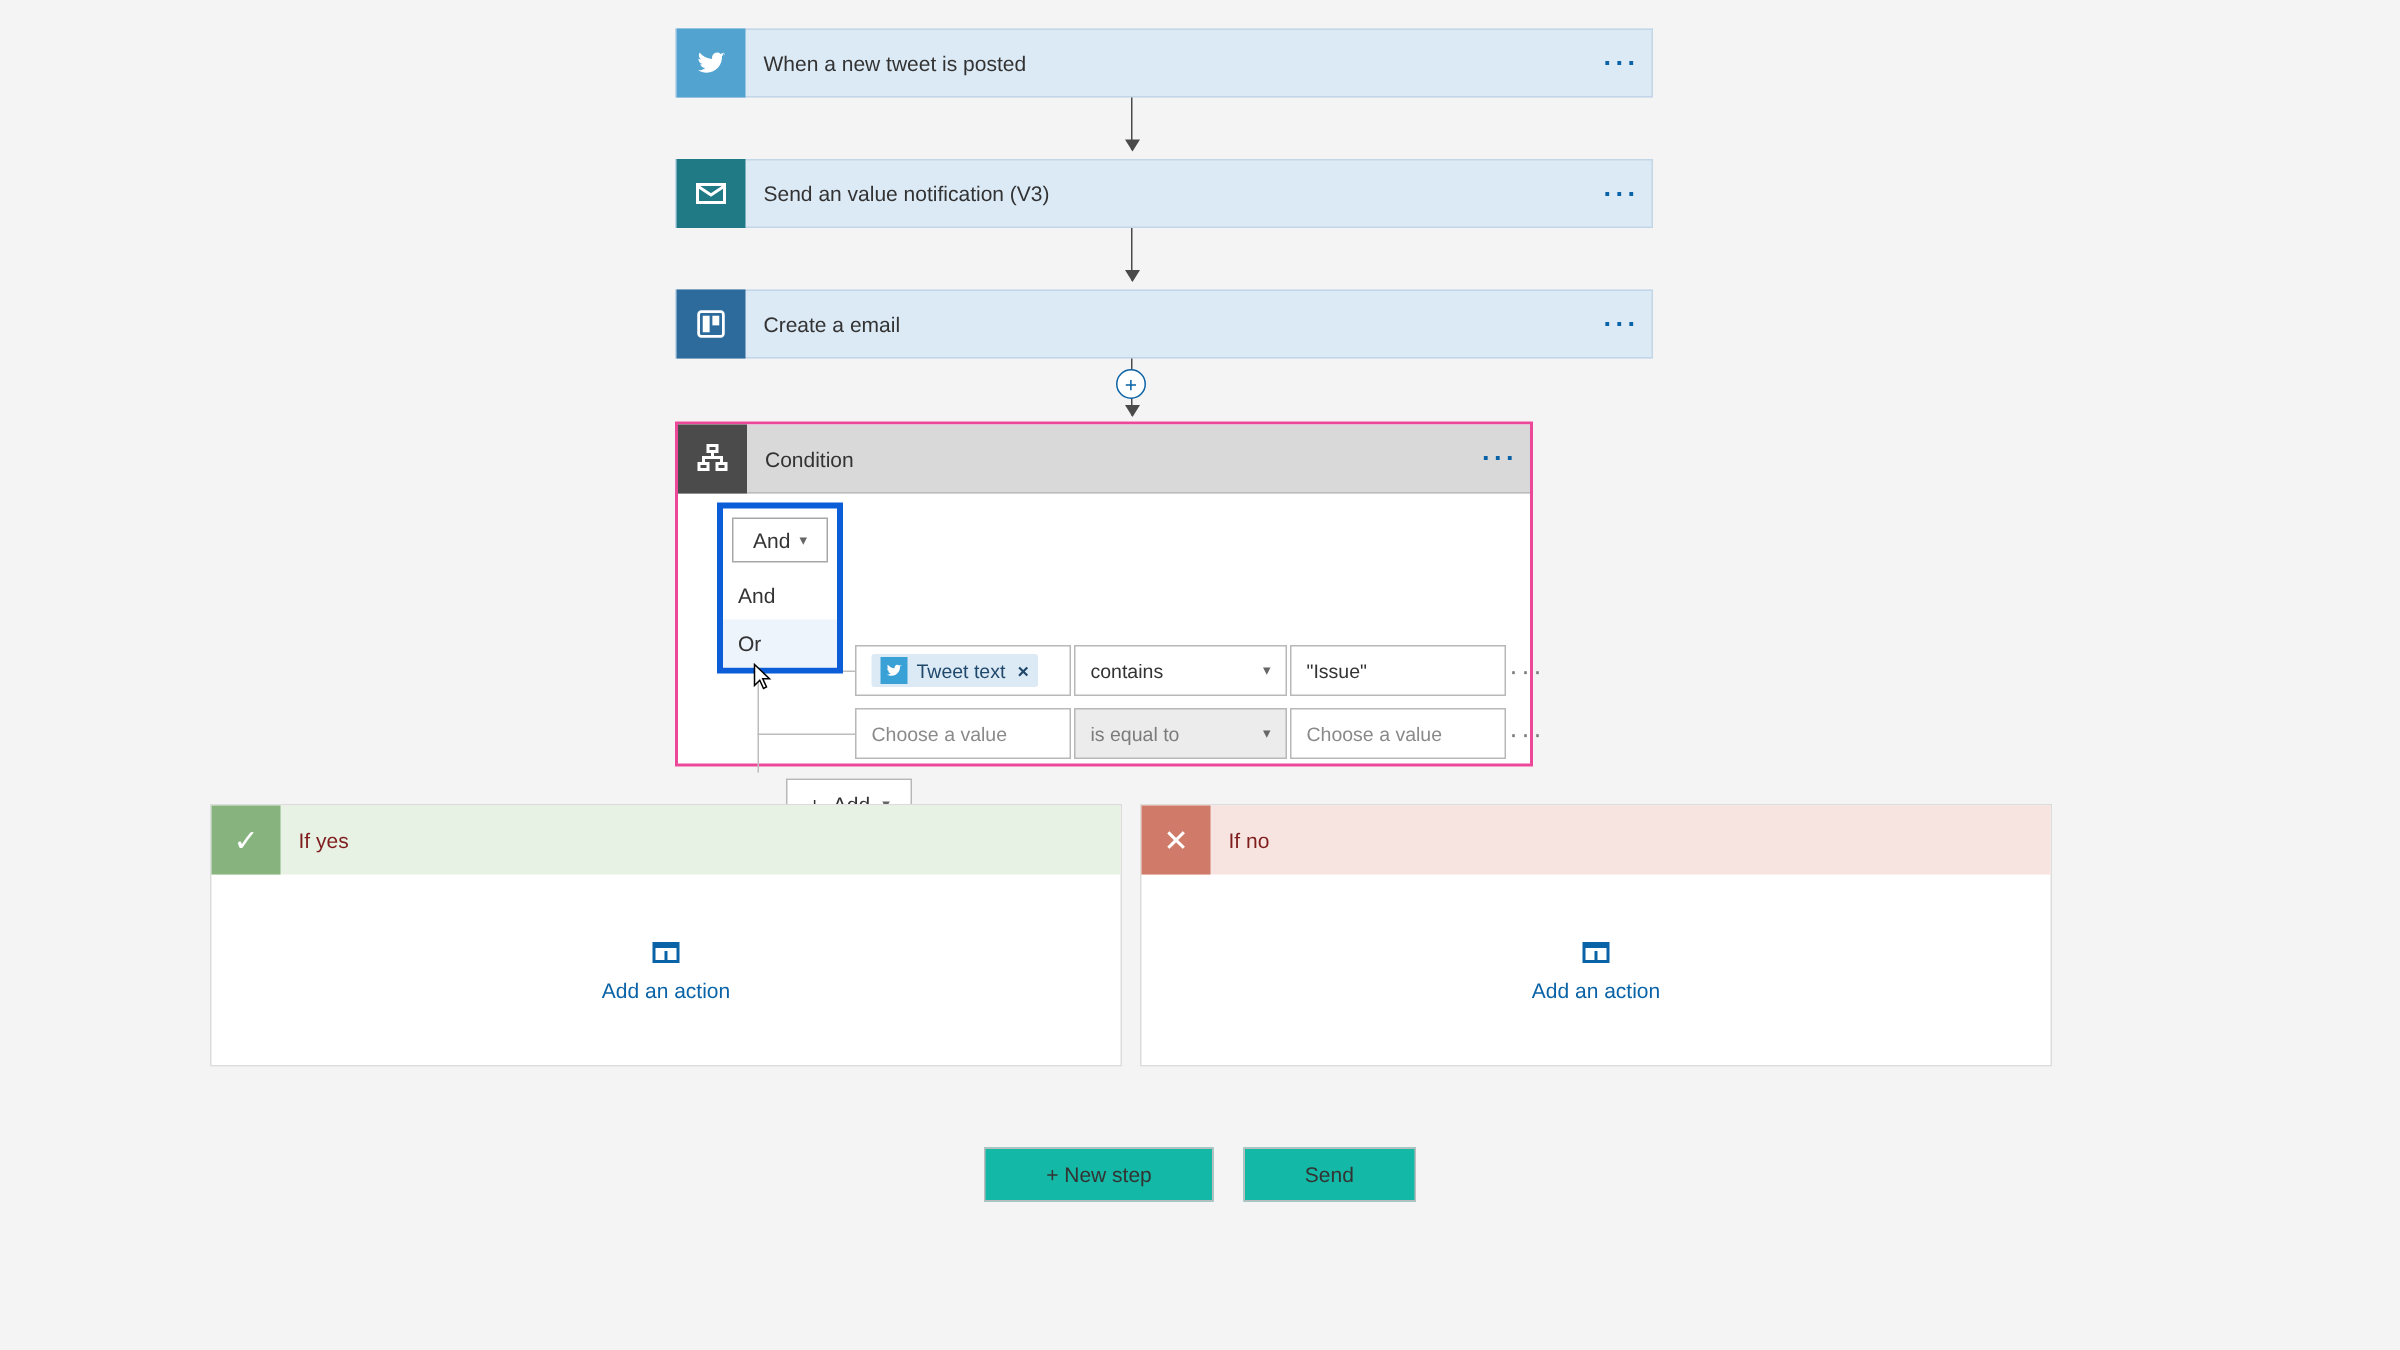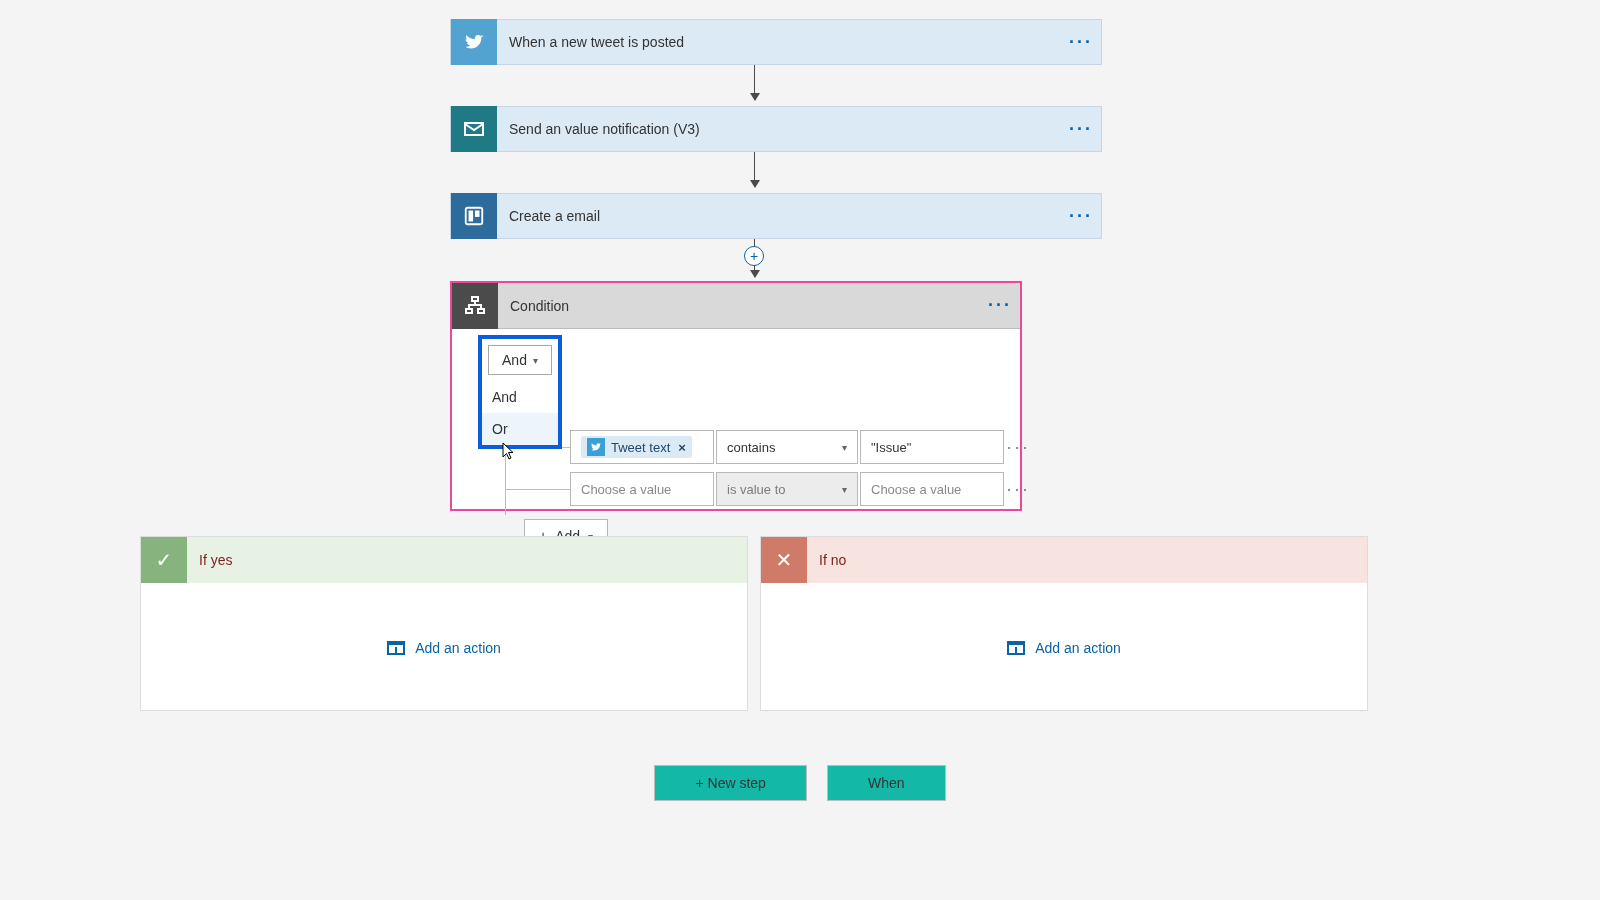--- a/index.html
+++ b/index.html
@@ -111,21 +111,21 @@
     border: 1px solid #dcdcdc; height: 175px;
   }
   .branch.yes { left: 140px; }
   .branch.no  { left: 760px; }
   .branch-header { height: 46px; display: flex; align-items: center; }
   .branch-icon { width: 46px; height: 46px; display: flex; align-items: center; justify-content: center; color: #fff; font-size: 20px; }
   .yes-header { background: #e7f1e4; } .yes-icon { background: #86b37e; }
   .no-header  { background: #f7e4e0; } .no-icon  { background: #d07a6a; }
   .branch-title { padding-left: 12px; font-size: 14px; color: #7f1d1d; }
   .branch-body { height: 129px; display: flex; align-items: center; justify-content: center; }
-  .add-action { color: #0a63a6; font-size: 14px; cursor: pointer; display: flex; align-items: center; gap: 10px; }
+  .add-action { color: #0a63a6; font-size: 14px; cursor: pointer; display: flex; align-items: center; gap: 10px; flex-direction: column; }
   .add-action-icon { width: 18px; height: 14px; border: 2px solid #0a63a6; border-top: 4px solid #0a63a6; position: relative; }
   .add-action-icon::after { content: ""; position: absolute; left: 50%; top: 2px; width: 0; height: 6px; border-left: 2px solid #0a63a6; transform: translateX(-50%); }
 
   
   .footer { position: absolute; top: 765px; left: 0; width: 100%; display: flex; justify-content: center; gap: 20px; }
   .btn {
     height: 36px; padding: 0 40px; border: 1px solid #bcbcbc; background: #14b8a6;
     display: flex; align-items: center; font-size: 14px; color: #333; cursor: pointer;
   }
 
@@ -230,21 +230,21 @@
           <span>"Issue"</span>
         </div>
         <div class="row-menu">···</div>
       </div>
 
       <div class="row" style="top:143px">
         <div class="field value-lg" style="color:#8a8a8a">
           <span>Choose a value</span>
         </div>
         <div class="field op disabled">
-          <span>is value to</span>
+          <span>is equal to</span>
           <span class="chev">▾</span>
         </div>
         <div class="field val" style="color:#8a8a8a">
           <span>Choose a value</span>
         </div>
         <div class="row-menu">···</div>
       </div>
 
       <div class="add-btn">
         <span>+</span>
@@ -278,21 +278,21 @@
         <span>Add an action</span>
       </div>
     </div>
   </div>
 
   <div class="footer">
     <div class="btn">
       <span>+ New step</span>
     </div>
     <div class="btn">
-      <span>When</span>
+      <span>Send</span>
     </div>
   </div>
 
   <svg class="cursor" viewBox="0 0 14 18">
     <path d="M1 1 L1 15 L4.5 11.5 L7 17 L9 16 L6.5 10.5 L11 10.5 Z" fill="#fff" stroke="#000" stroke-width="1"></path>
   </svg>
 
 </div>
 
 </body></html>

